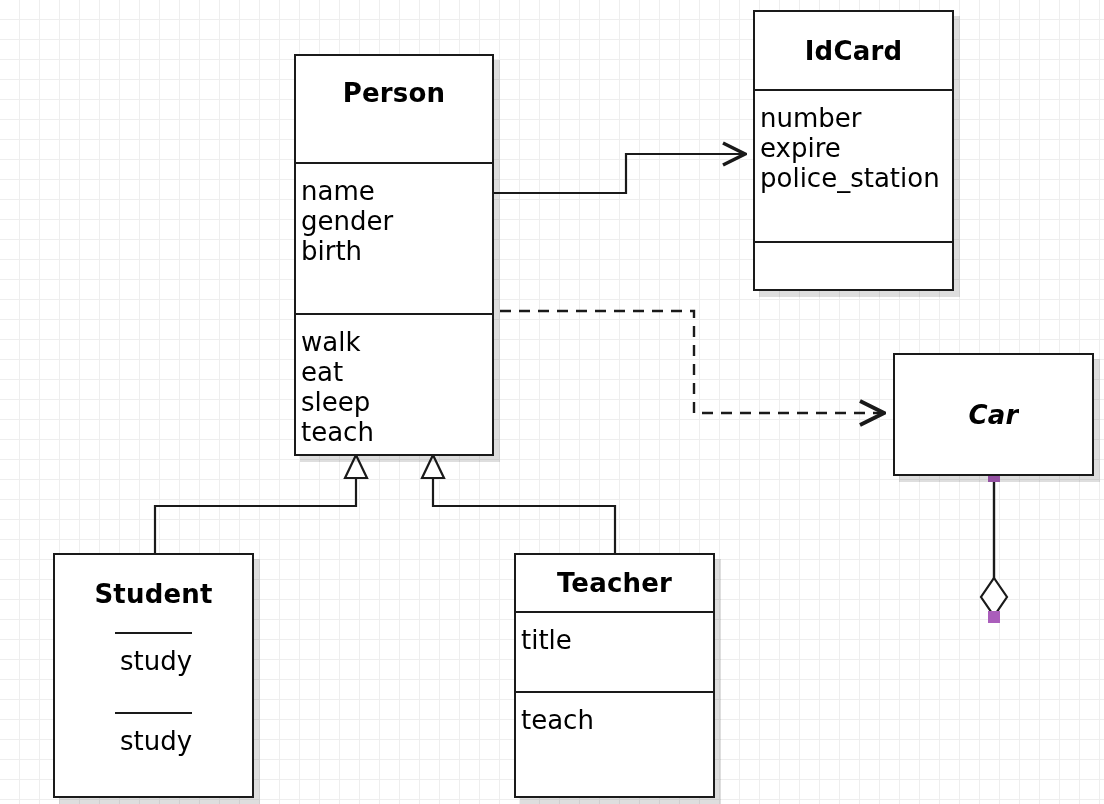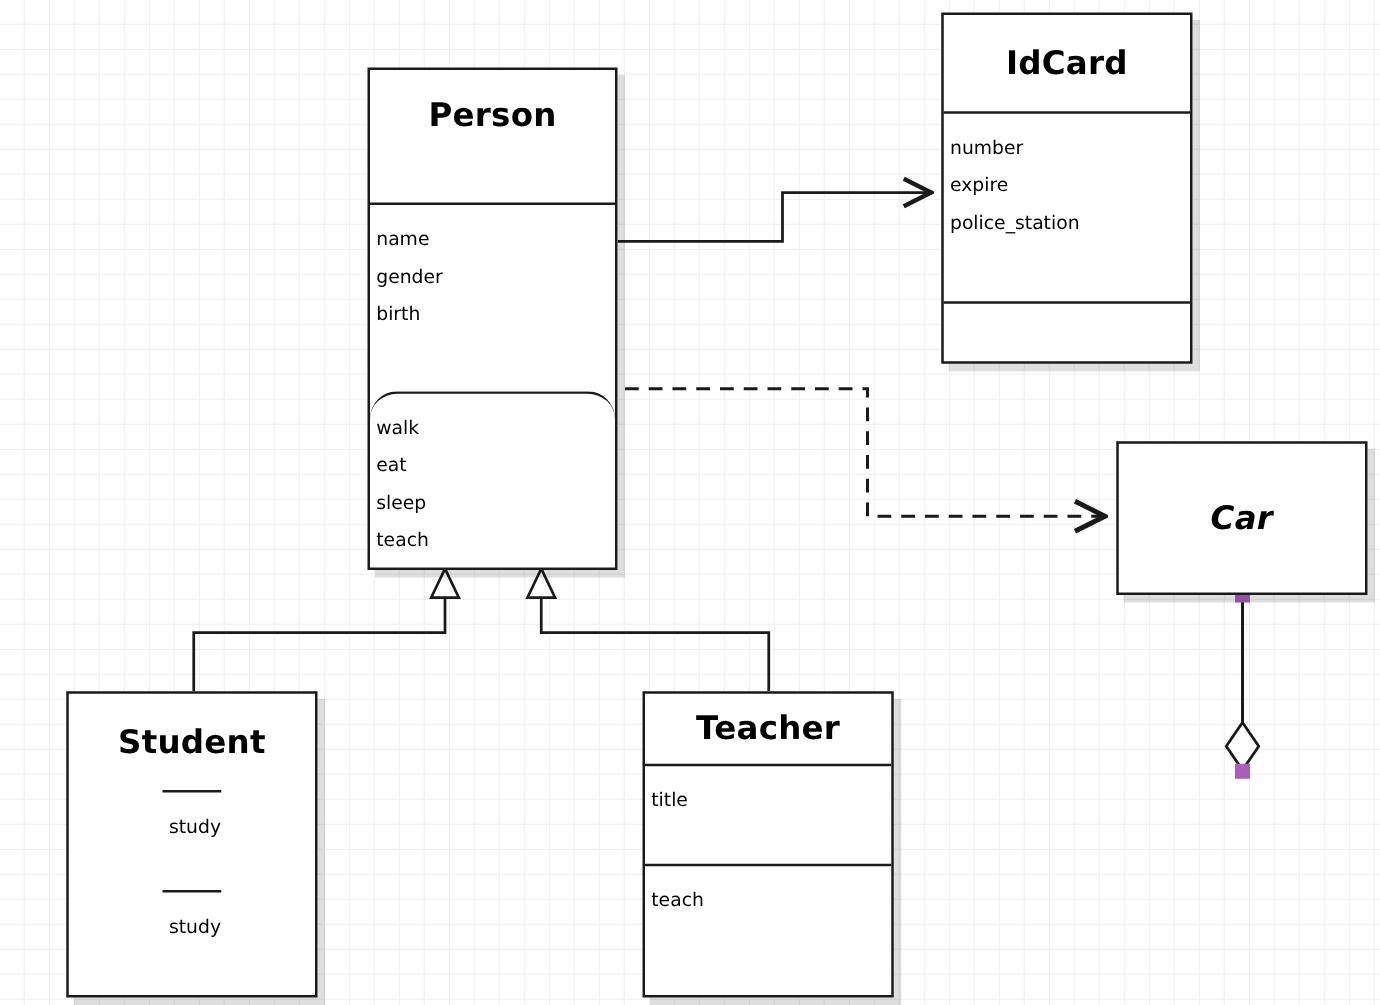--- a/index.html
+++ b/index.html
@@ -51,21 +51,21 @@
     display: flex;
     align-items: center;
     justify-content: center;
     font-weight: bold;
     font-size: 26px;
     color: #000000;
     letter-spacing: 0.2px;
   }
   .uml-members {
     padding: 12px 0 11px 5px;
-    font-size: 15px;
+    font-size: 26px;
     line-height: 30px;
     color: #000000;
   }
   .uml-members .member {
     white-space: nowrap;
   }
   .uml-empty { }
   
   .uml-simple {
     align-items: center;
@@ -123,21 +123,21 @@
   <div class="handle" style="left:994px; top:476px;"></div>
   <div class="handle" style="left:994px; top:617px;"></div>
 
   <div class="uml-class" style="left:294px; top:54px; width:200px; height:402px;gap:32px;">
     <div class="uml-compartment uml-title" style="height:77px;">Person</div>
     <div class="uml-compartment uml-members" style="height:122px;">
       <div class="member">name</div>
       <div class="member">gender</div>
       <div class="member">birth</div>
     </div>
-    <div class="uml-compartment uml-members" style="flex:1 1 auto;border-radius:22px;">
+    <div class="uml-compartment uml-members" style="flex:1 1 auto;">
       <div class="member">walk</div>
       <div class="member">eat</div>
       <div class="member">sleep</div>
       <div class="member">teach</div>
     </div>
   </div>
 
   <div class="uml-class" style="left:753px; top:10px; width:201px; height:281px;">
     <div class="uml-compartment uml-title" style="height:77px;">IdCard</div>
     <div class="uml-compartment uml-members" style="height:152px;">

